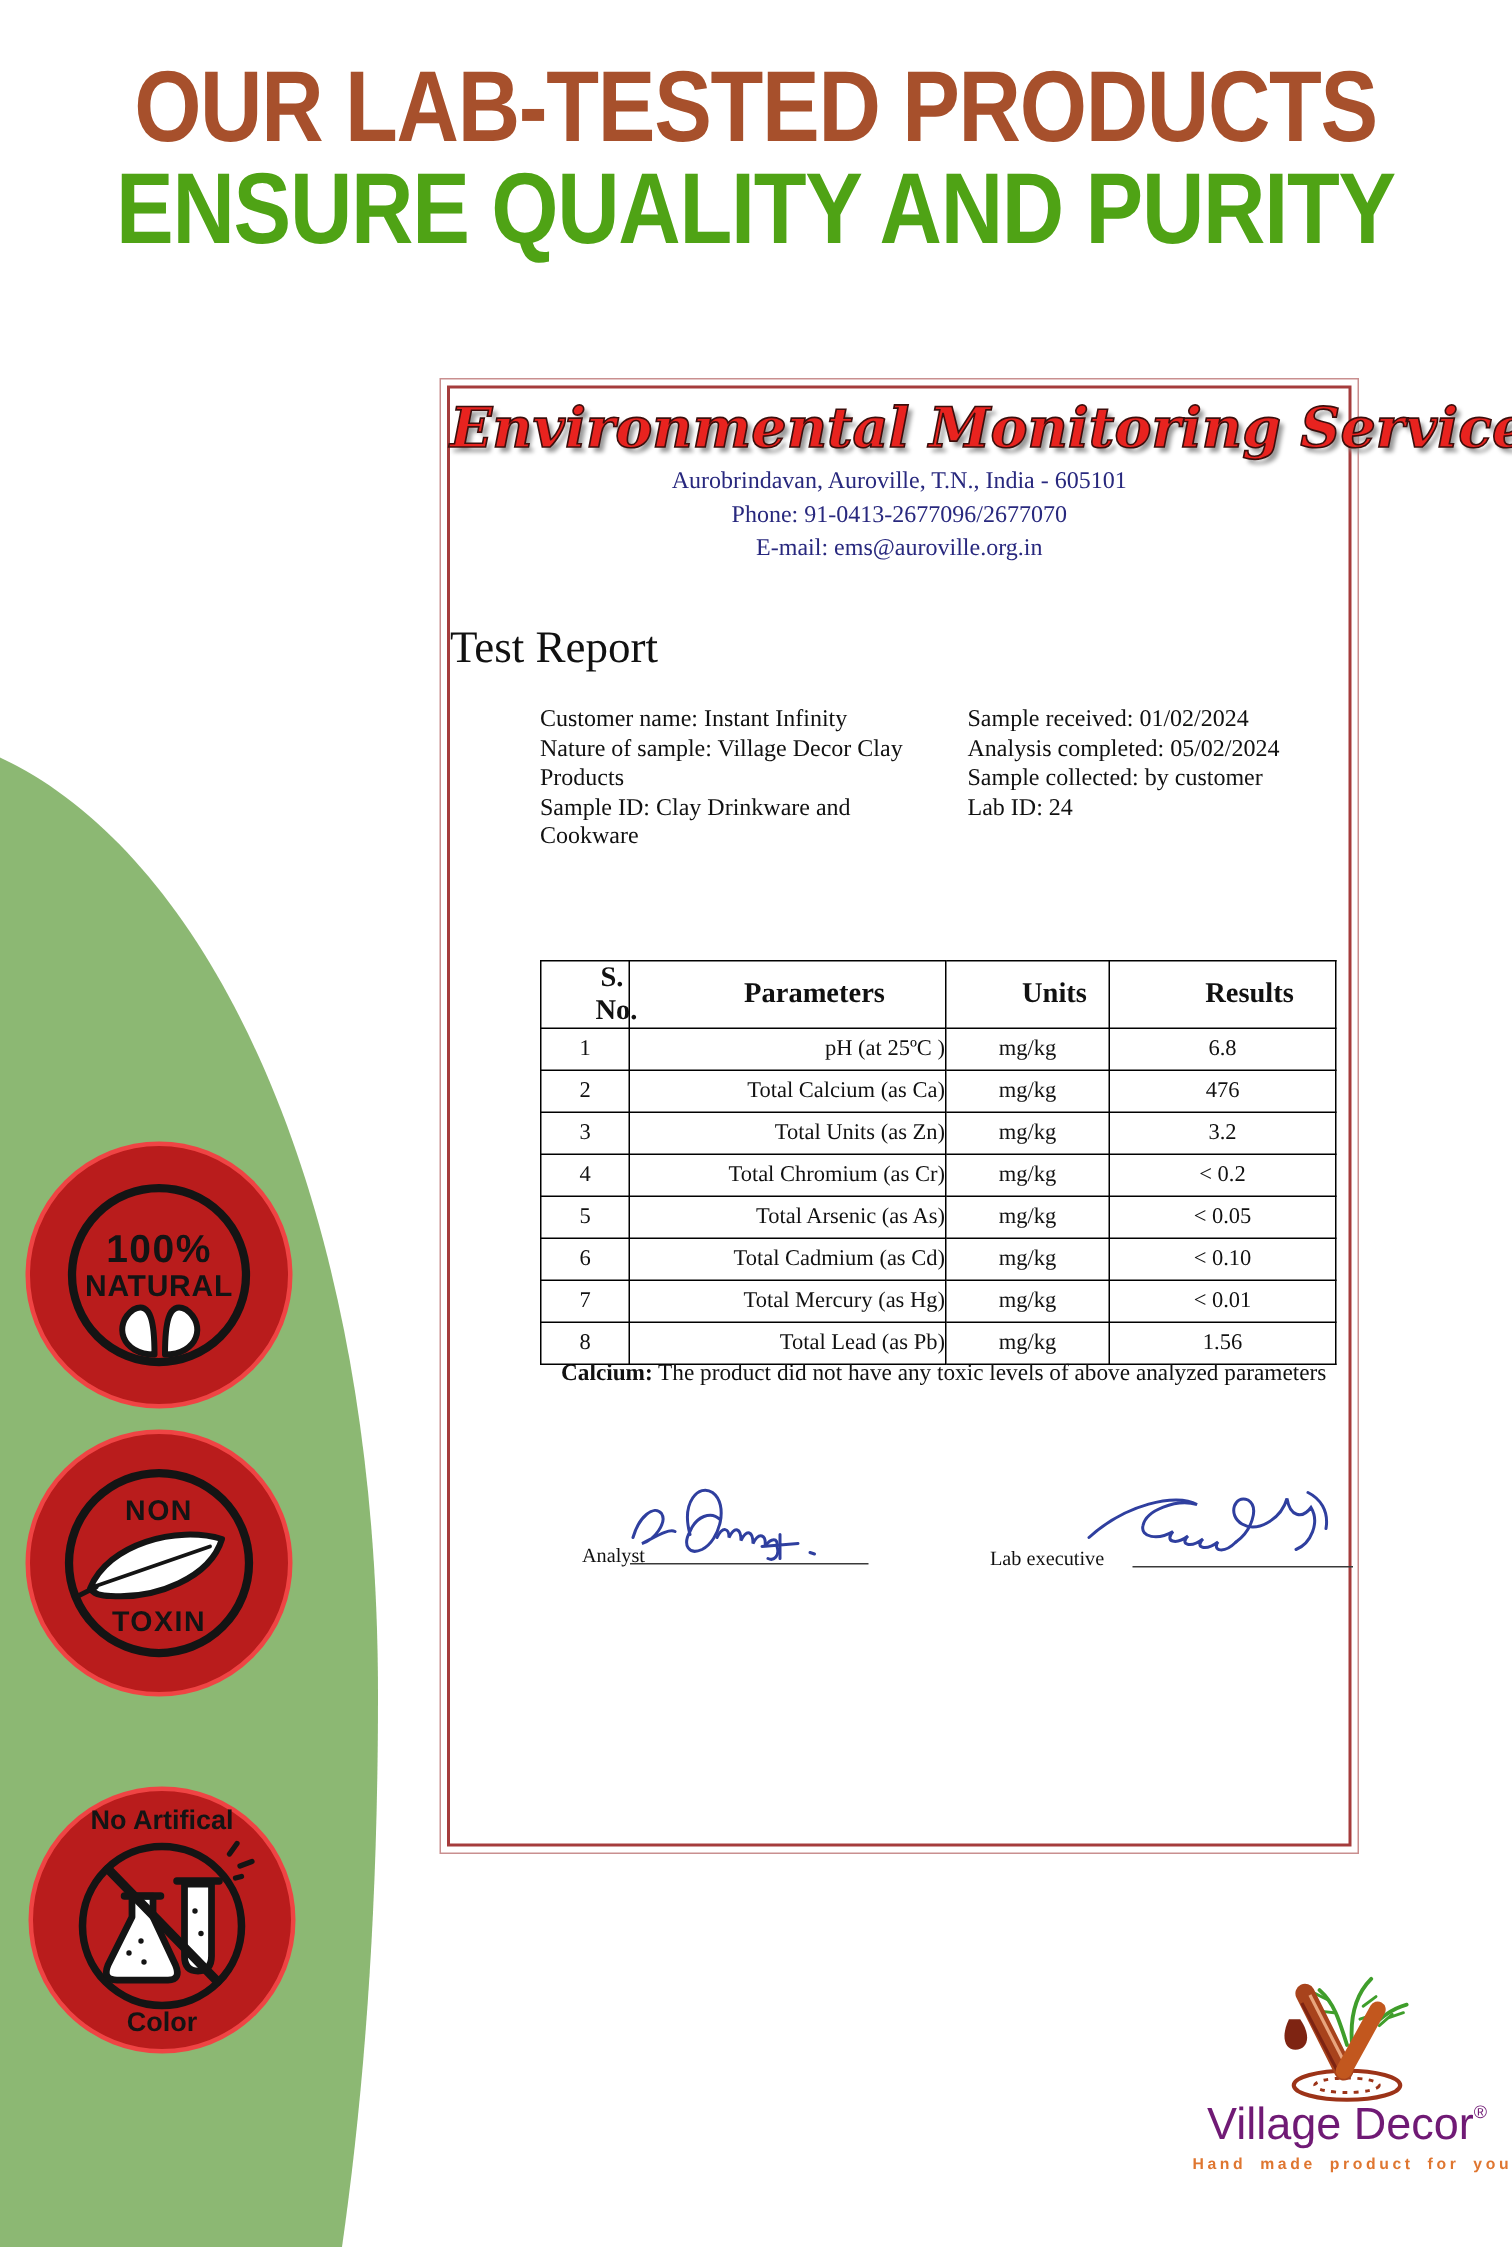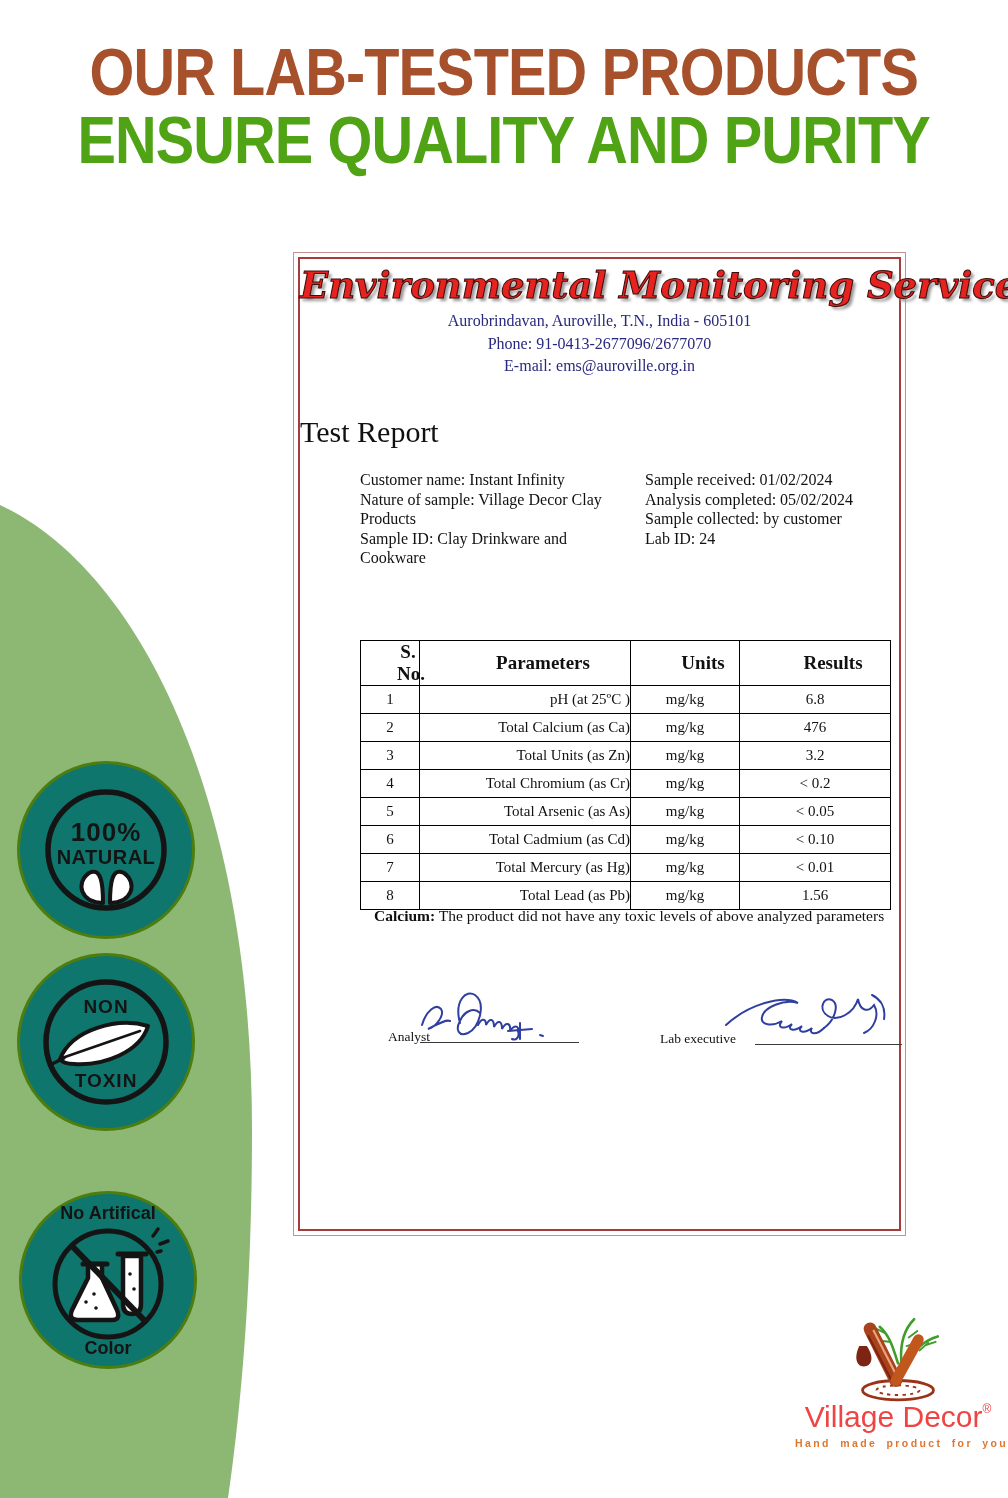--- a/index.html
+++ b/index.html
@@ -56,33 +56,33 @@
   .sig-label{position:absolute;left:0;bottom:10px;font-size:13.5px;color:#111;}
   .sig-svg{position:absolute;top:0;}
   #sig-analyst .sig-svg{left:28px;}
   #sig-exec .sig-svg{left:62px;}
   .sig-line{position:absolute;bottom:12px;border-bottom:1.5px solid #3a3a3a;}
   #sig-analyst .sig-line{left:32px;right:4px;}
   #sig-exec .sig-line{left:95px;right:6px;}
 
   
   .badge{
-    position:absolute;width:172px;height:172px;background:#0f766e;border:3px solid #4d7c0f;
+    position:absolute;width:172px;height:172px;background:#b91c1c;border:3px solid #ef4444;
     border-radius:50%;z-index:2;
   }
   #badge-natural{left:17px;top:761px;}
   #badge-nontoxin{left:17px;top:953px;}
   #badge-nocolor{left:19px;top:1191px;}
   .badge svg{display:block;}
   .badge text{font-family:"Liberation Sans",sans-serif;font-weight:bold;fill:#141414;}
 
   
   .brand{position:absolute;left:795px;top:1316px;width:206px;text-align:center;z-index:1;}
   .brand-name{
-    font-family:"Liberation Sans",sans-serif;font-size:30px;color:#ef4444;line-height:1;
+    font-family:"Liberation Sans",sans-serif;font-size:30px;color:#701a75;line-height:1;
     white-space:nowrap;
     text-align:center;
   }
   .brand-reg{font-size:12px;vertical-align:14px;}
   .brand-tagline{
     margin-top:5px;font-family:"Liberation Sans",sans-serif;font-weight:bold;
     font-size:10.5px;letter-spacing:2.4px;word-spacing:4px;color:#DF7630;white-space:nowrap;
   }
 </style>
 </head>

